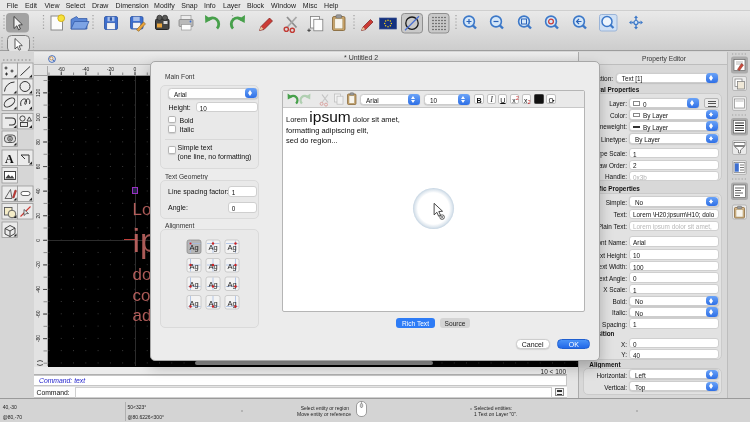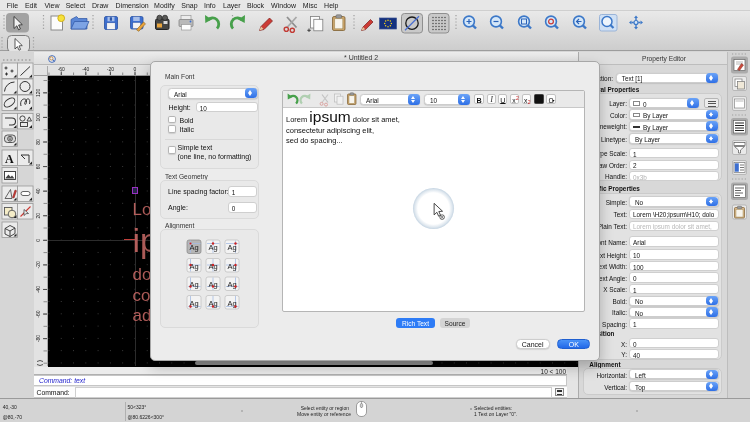--- a/index.html
+++ b/index.html
@@ -770,22 +770,22 @@
           <span style="position:absolute;left:1.2px;top:1.6px;">x</span>
           <span style="position:absolute;left:4.8px;top:3.8px;font-size:5px;color:#c22;">2</span>
         </div>
       <div class="abs" style="left:251px;top:3.2px;width:9.6px;height:9.6px;background:#111;border:0.6px solid #444;border-radius:1.5px;"></div>
       <div class="abs" style="left:262.8px;top:3.2px;width:10.5px;height:9.6px;background:#fdfdfd;border:0.6px solid #c2c2c2;border-radius:2px;font-size:6.8px;">
           <span style="position:absolute;left:1.6px;top:1.6px;">Ω</span>
           <span style="position:absolute;right:0.8px;bottom:0.2px;font-size:4px;">▾</span>
         </div>
 
       <div class="lbl" style="left:3px;top:19.1px;font-size:15.5px;line-height:14px;color:#111;"><span style="font-size:7.5px;">Lorem </span>ipsum<span style="font-size:7.5px;"> dolor sit amet,</span></div>
-      <div class="lbl" style="left:3px;top:34.6px;font-size:7.5px;color:#111;">consectetur adipiscing elit,</div>
-      <div class="lbl" style="left:3px;top:44.6px;font-size:7.5px;color:#111;">sed do spacing...</div>
+      <div class="lbl" style="left:3px;top:34.6px;font-size:7.5px;color:#111;">formatting adipiscing elit,</div>
+      <div class="lbl" style="left:3px;top:44.6px;font-size:7.5px;color:#111;">sed do region...</div>
 
       <div class="abs" style="left:130px;top:96.5px;width:41px;height:41px;border-radius:50%;background:radial-gradient(circle, rgba(255,255,255,0) 0 54%, #dde6ee 65%, #9fb8cf 79%, #bccbd8 89%, rgba(240,243,246,0) 98%);"></div>
       <svg class="abs" style="left:147.5px;top:110.5px;" width="16" height="20" viewBox="0 0 18 22.5">
         <path d="M3.5,1.5 L3.5,14.5 L6.6,11.6 L8.6,16 L10.8,15 L8.8,10.7 L13,10.4 Z" fill="#fcfcfc" stroke="#333" stroke-width="1"></path>
         <circle cx="12.5" cy="17" r="2.6" fill="none" stroke="#444" stroke-width="0.9"></circle>
         <path d="M11,15.2 L14,18.8 M14,15.2 L11,18.8" stroke="#444" stroke-width="0.7"></path>
       </svg>
     </div>
 
     <div class="abs" style="left:244.7px;top:256.8px;width:39.6px;height:10px;background:#2e7cf6;border-radius:3px;color:#fff;font-size:6.6px;text-align:center;"><span style="position:relative;top:1.6px;">Rich Text</span></div>

